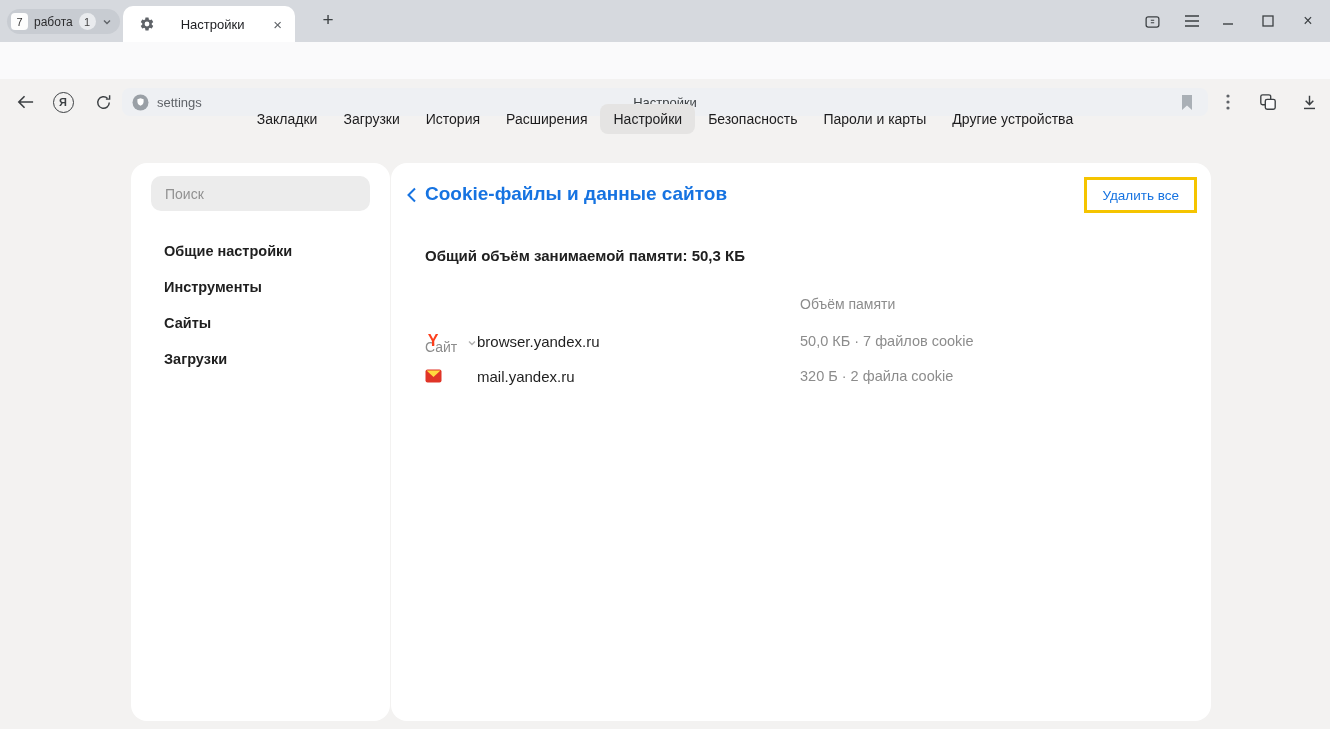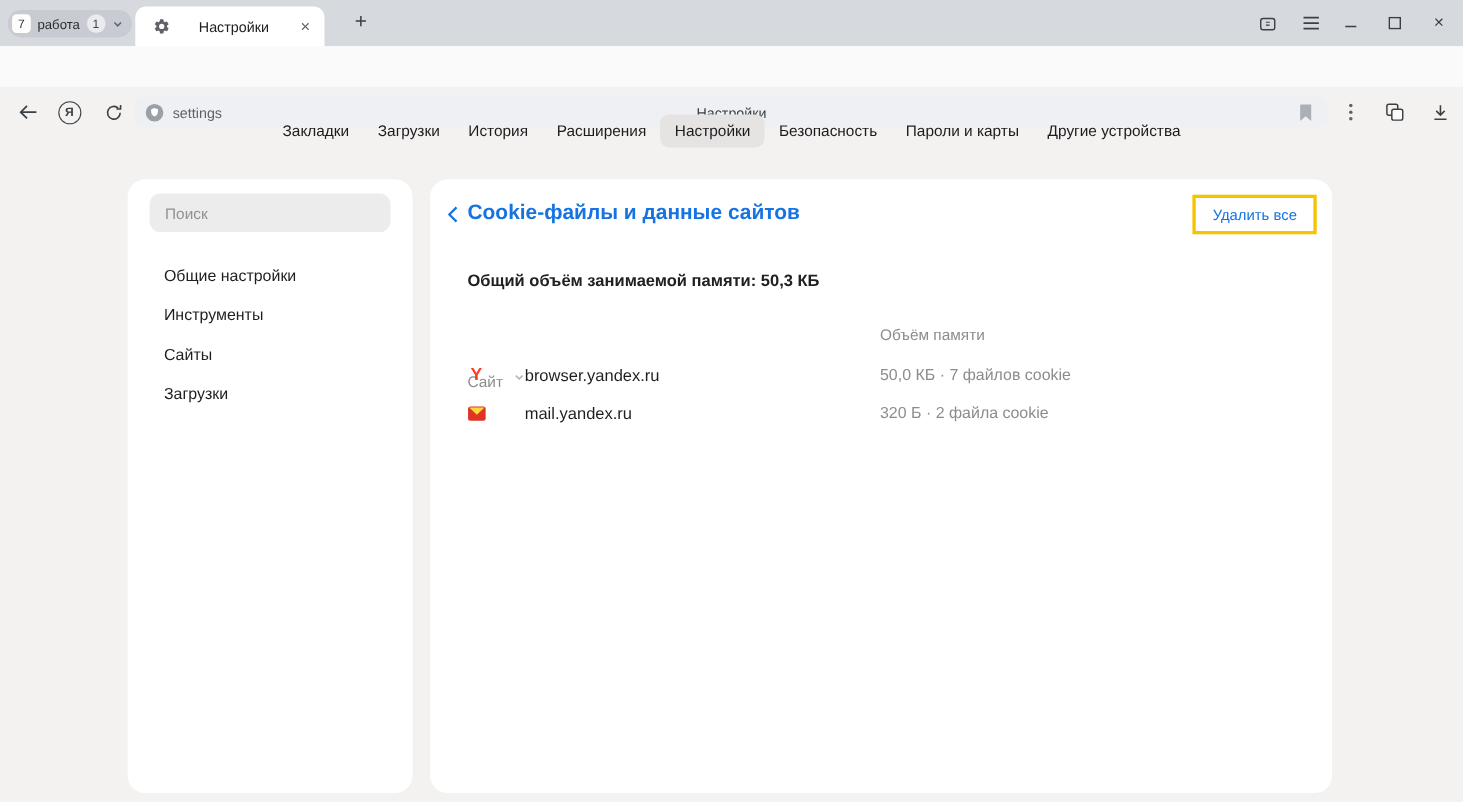--- a/index.html
+++ b/index.html
@@ -36,29 +36,29 @@
   .addr-title { position:absolute; left:0; right:0; text-align:center; font-size:13px; color:#3c4043; pointer-events:none; }
   .addr-bookmark { position:absolute; right:14px; top:6px; }
 
   
   .settings-nav { position:absolute; top:104px; left:0; width:100%; display:flex; justify-content:center; }
   .snav-item { padding:7px 13px; font-size:14px; color:#1c1c1e; border-radius:8px; white-space:nowrap; }
   .snav-item.active { background:#e5e4e3; }
 
   
   .card { position:absolute; background:#ffffff; border-radius:16px; }
-  .sidebar-card { left:116px; top:163px; width:259px; height:558px; }
+  .sidebar-card { left:131px; top:163px; width:259px; height:558px; }
   .main-card { left:391px; top:163px; width:820px; height:558px; }
 
   
   .search-box { position:absolute; left:20px; top:13px; width:219px; height:35px; background:#ececec;
                 border:none; border-radius:10px; padding:0 14px; font-size:14px; color:#3c3c3c; outline:none; }
   .search-box::placeholder { color:#919191; }
   .side-list { position:absolute; left:0; top:70px; width:100%; list-style:none; }
-  .side-item { height:36px; display:flex; align-items:center; padding-left:33px; font-size:14.5px; color:#1f1f1f; }
+  .side-item { height:36px; display:flex; align-items:center; padding-left:33px; font-size:14.5px; color:#1f1f1f;font-weight:bold; }
 
   
   .back-chevron { position:absolute; left:15px; top:24px; }
   .page-title { position:absolute; left:34px; top:20px; font-size:19px; font-weight:700; color:#1673e1; }
   .delete-highlight { position:absolute; right:14px; top:14px; height:36px; border:3px solid #f5c400;
                       display:flex; align-items:center; }
   .delete-btn { padding:0 15px; font-size:13.5px; font-weight:500; color:#1673e1; background:none; border:none; cursor:pointer; }
   .total-line { position:absolute; left:34px; top:84px; font-size:15px; font-weight:700; color:#202020; }
   .tbl-header { position:absolute; left:34px; top:133px; width:752px; height:20px; }
   .col-site { display:inline-flex; align-items:flex-start; gap:10px; font-size:14px; color:#8c8c8c;margin-top:43px; }

